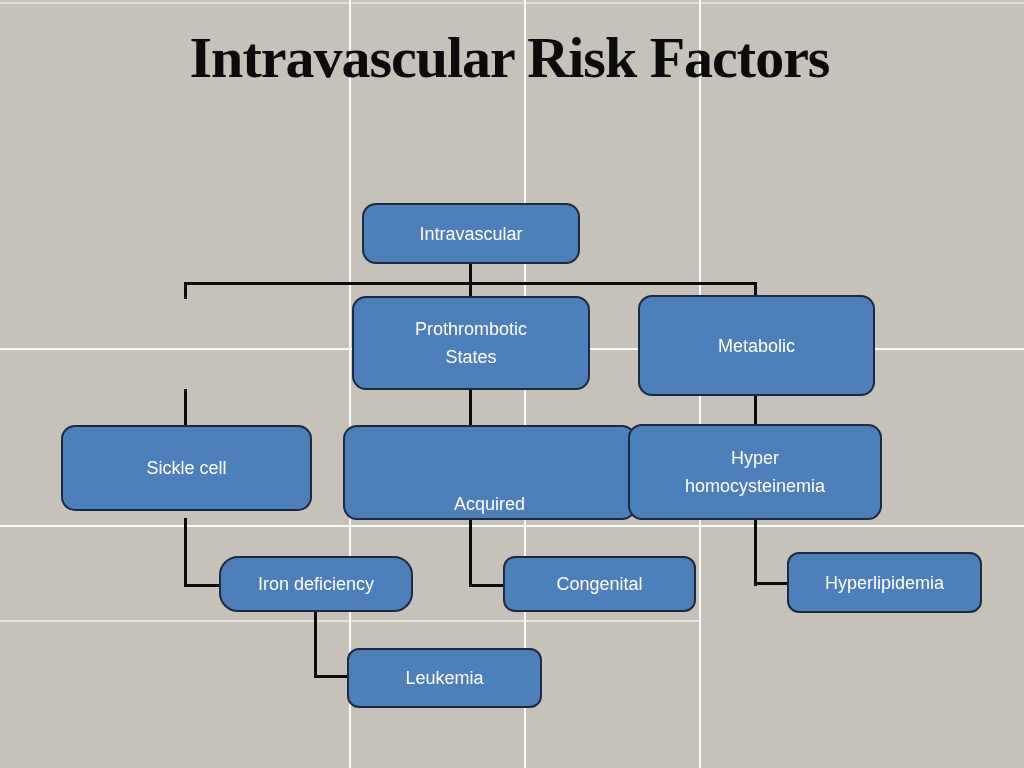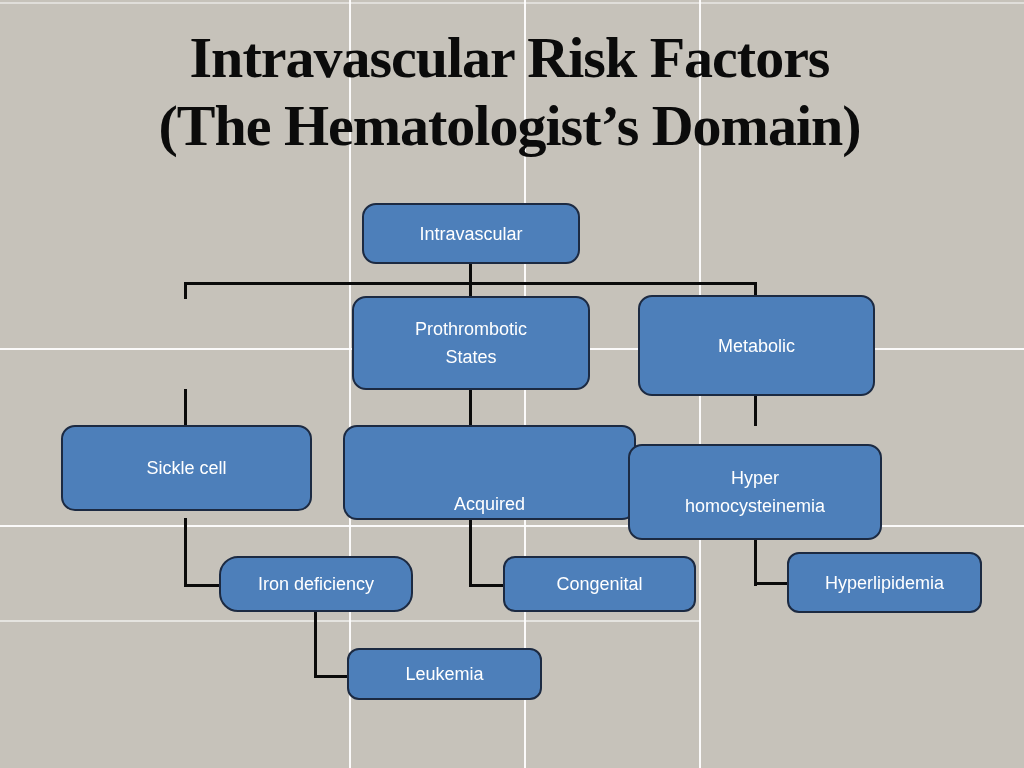--- a/index.html
+++ b/index.html
@@ -42,25 +42,25 @@
     text-align:center; white-space:pre-line;
   }
   .node-sm { border-radius:12px; }
 
   #n-intravascular { left:362px; top:203px; width:218px; height:61px; }
   #n-hematologic   { left:66px;  top:297px; width:240px; height:93px; }
   #n-prothrombotic { left:352px; top:296px; width:238px; height:94px; }
   #n-metabolic     { left:638px; top:295px; width:237px; height:101px; }
   #n-sickle        { left:61px;  top:425px; width:251px; height:86px; }
   #n-acquired      { left:343px; top:425px; width:293px; height:95px;align-items:flex-end; }
-  #n-hyperhomo     { left:628px; top:424px; width:254px; height:96px;margin-top:20px; }
+  #n-hyperhomo     { left:628px; top:424px; width:254px; height:96px; }
   #n-iron          { left:219px; top:556px; width:194px; height:56px;border-radius:19px; }
   #n-congenital    { left:503px; top:556px; width:193px; height:56px; }
   #n-hyperlip      { left:787px; top:552px; width:195px; height:61px; }
-  #n-leukemia      { left:347px; top:648px; width:195px; height:52px; }
+  #n-leukemia      { left:347px; top:648px; width:195px; height:60px; }
 
   
   #c-intra-drop   { left:469px; top:262px; width:3px;  height:37px; }
   #c-bar          { left:184px; top:282px; width:573px; height:3px; }
   #c-drop-hema    { left:184px; top:282px; width:3px;  height:17px; }
   #c-drop-meta    { left:754px; top:282px; width:3px;  height:15px; }
   #c-hema-sickle  { left:184px; top:389px; width:3px;  height:38px; }
   #c-pro-acq      { left:469px; top:389px; width:3px;  height:38px; }
   #c-meta-hh      { left:754px; top:391px; width:3px;  height:35px; }
   #c-sickle-v     { left:184px; top:518px; width:3px;  height:69px; }
@@ -80,21 +80,20 @@
   <div class="gridline gh gh0"></div>
   <div class="gridline gv gv1"></div>
   <div class="gridline gv gv2"></div>
   <div class="gridline gv gv3"></div>
   <div class="gridline gh gh1"></div>
   <div class="gridline gh gh2"></div>
   <div class="gridline gh gh3"></div>
 
   <div class="title">
     <div>Intravascular Risk Factors</div>
-    <div>(The Hematologist’s Domain)</div>
   </div>
 
   <div class="conn" id="c-intra-drop"></div>
   <div class="conn" id="c-bar"></div>
   <div class="conn" id="c-drop-hema"></div>
   <div class="conn" id="c-drop-meta"></div>
   <div class="conn" id="c-hema-sickle"></div>
   <div class="conn" id="c-pro-acq"></div>
   <div class="conn" id="c-meta-hh"></div>
   <div class="conn" id="c-sickle-v"></div>

